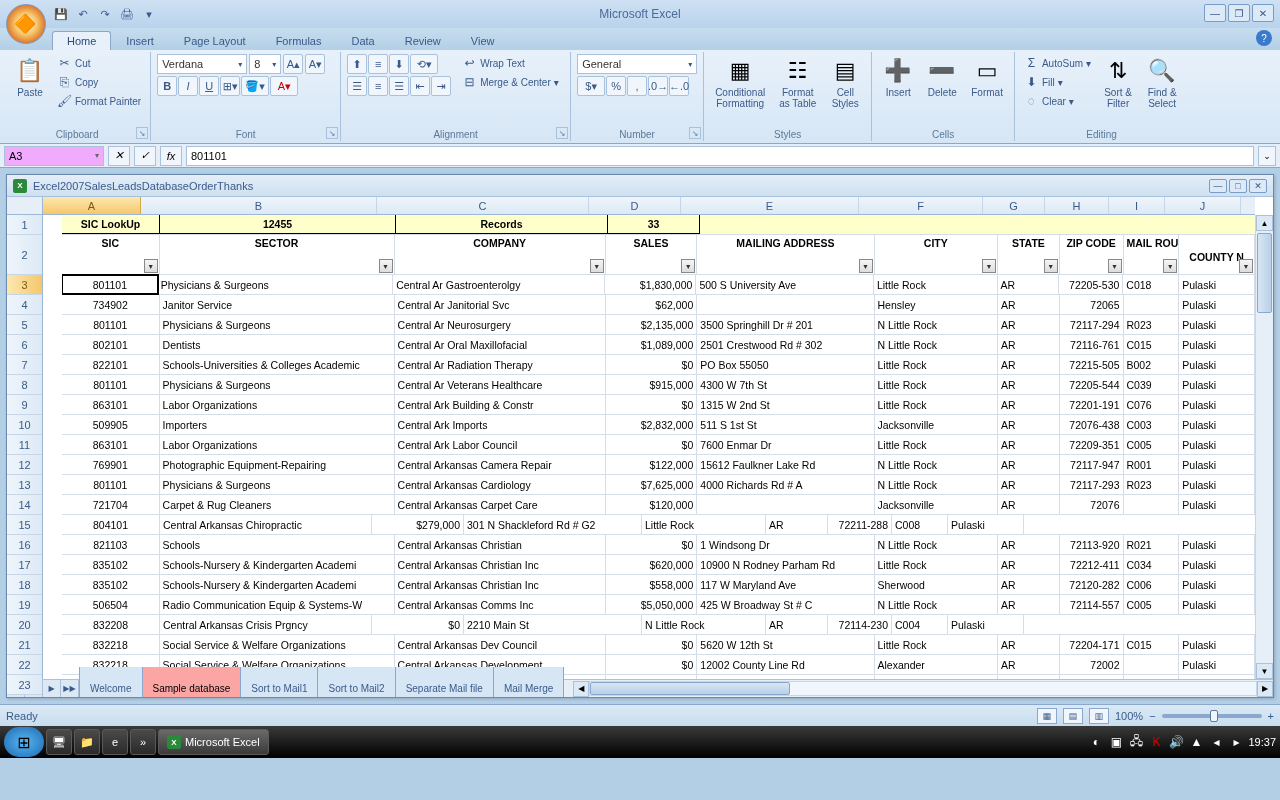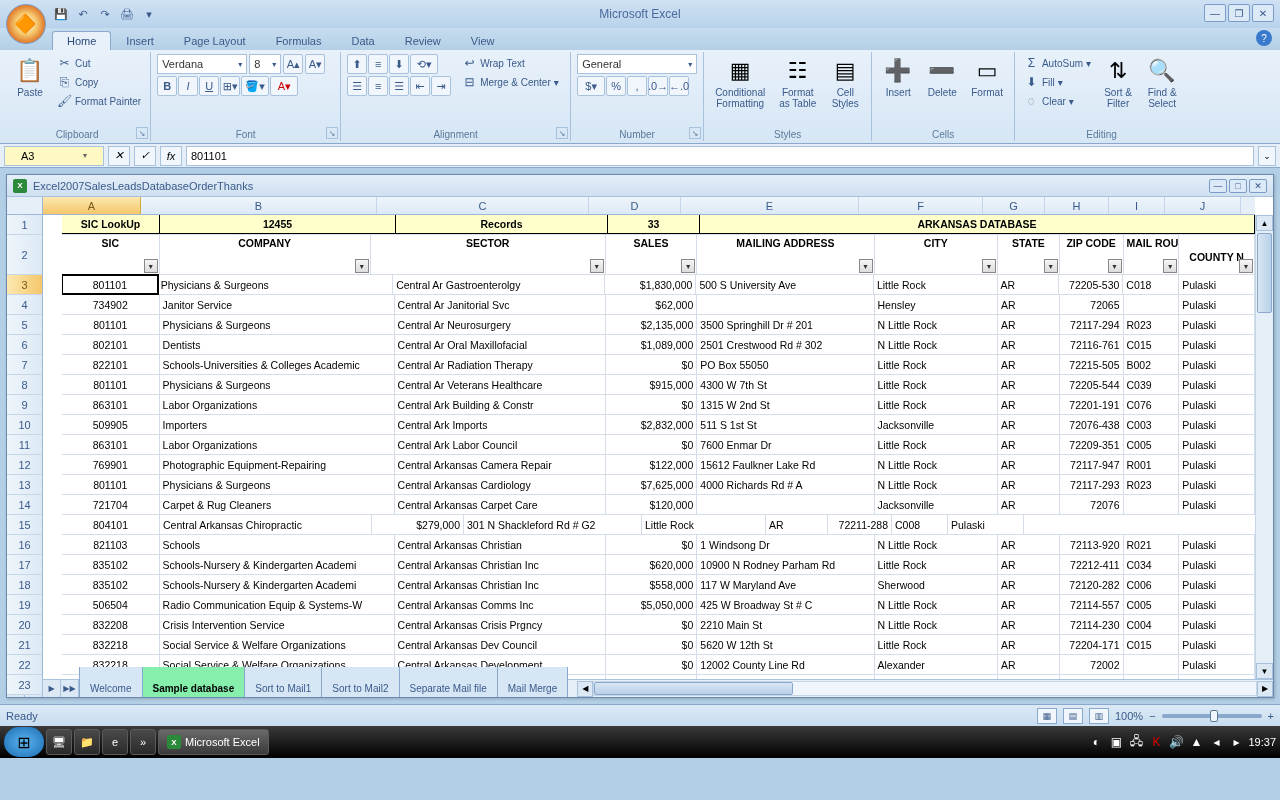--- a/index.html
+++ b/index.html
@@ -32,21 +32,21 @@
 .small-btn { display:flex; align-items:center; gap:3px; padding:1px 2px; border:1px solid transparent; border-radius:2px; font-size:10px; color:#3a5a8a; height:18px; }
 .small-btn .sico { width:15px; height:15px; font-size:12px; display:flex; align-items:center; justify-content:center; }
 .tiny-btn { width:20px; height:20px; border:1px solid #a8c2dd; background:#f0f6fc; display:flex; align-items:center; justify-content:center; font-size:11px; color:#3a5a8a; border-radius:2px;}
 .combo { height:20px; border:1px solid #a8c2dd; background:#fff; display:flex; align-items:center; padding:0 4px; font-size:11px; color:#333; }
 .combo .dd { margin-left:auto; color:#3a5a8a; font-size:8px; }
 .btn-row { display:flex; gap:1px; }
 .dialog-launcher { position:absolute; right:2px; bottom:2px; width:12px; height:12px; border:1px solid #a8c2dd; font-size:8px; display:flex; align-items:center; justify-content:center; color:#5a7a9a; }
 
 
 .formula-bar { height:24px; background:#e6eef7; border-bottom:1px solid #8aa8cc; display:flex; align-items:center; padding:2px 4px; gap:4px;}
-.name-box { width:100px; height:20px; border:1px solid #a8c2dd; background:#fef9c3; display:flex; align-items:center; padding:0 16px; font-size:11px; }
+.name-box { width:100px; height:20px; border:1px solid #a8c2dd; background:#f0abfc; display:flex; align-items:center; padding:0 4px; font-size:11px; }
 .name-box .dd { margin-left:auto; font-size:8px; color:#666; }
 .fx-btn { width:22px; height:20px; border:1px solid #a8c2dd; background:#f0f6fc; font-style:italic; font-size:11px; display:flex; align-items:center; justify-content:center; }
 .formula-input { flex:1; height:20px; border:1px solid #a8c2dd; background:#fff; padding:0 4px; font-size:11px; display:flex; align-items:center; position:relative; font-family:Verdana,sans-serif;}
 .formula-expand { width:18px; height:20px; border:1px solid #a8c2dd; background:#f0f6fc; font-size:9px; display:flex; align-items:center; justify-content:center;}
 
 
 .workspace { background:#b3cfe6; height:536px; padding:6px; position:relative; }
 .workbook-win { background:#fff; border:1px solid #6a8ab0; height:524px; display:flex; flex-direction:column; box-shadow:1px 1px 3px rgba(0,0,0,0.2);}
 .wb-title { height:22px; background:linear-gradient(#e4eef8,#cfe0f0); border-bottom:1px solid #a8c2dd; display:flex; align-items:center; padding:0 6px; font-size:11px; color:#3a5a8a; gap:6px;}
 .wb-title .win-controls { position:static; margin-left:auto; }
@@ -74,21 +74,21 @@
 .active-cell { border:2px solid #000 !important; background:#fff; margin:-1px; z-index:1;}
 .vscroll { position:absolute; right:0; top:18px; bottom:18px; width:18px; background:#e6eef7; border-left:1px solid #c5d6e8;}
 .vscroll .thumb { position:absolute; left:1px; right:1px; top:18px; height:80px; background:linear-gradient(90deg,#d8e6f3,#b8d0e8); border:1px solid #8aa8cc; border-radius:2px;}
 .vscroll .arr { position:absolute; left:0; right:0; height:16px; background:#dce9f5; border:1px solid #a8c2dd; font-size:8px; display:flex; align-items:center; justify-content:center;}
 .vscroll .arr.up { top:0;} .vscroll .arr.dn { bottom:0;}
 
 .sheet-tabs { height:18px; background:#e6eef7; display:flex; align-items:center; border-top:1px solid #a8c2dd; position:relative;}
 .nav-btns { display:flex; }
 .nav-btn { width:18px; height:17px; border-right:1px solid #a8c2dd; font-size:8px; display:flex; align-items:center; justify-content:center; color:#3a5a8a; background:#dce9f5;}
 .stab { padding:16px 10px; font-size:10px; border:1px solid #8aa8cc; border-top:none; background:#d6e6f5; color:#3a5a8a; border-radius:0 0 4px 4px; margin-right:-1px;}
-.stab.active { background:#86efac; color:#000; font-weight:bold; z-index:1; position:relative;}
+.stab.active { background:#fca5a5; color:#000; font-weight:normal; z-index:1; position:relative;}
 .hscroll { flex:1; margin-left:10px; background:#e6eef7; display:flex; align-items:center;}
 .hscroll .track { flex:1; height:15px; background:#f0f6fc; border:1px solid #c5d6e8; position:relative;}
 .hscroll .thumb { position:absolute; left:0; width:30%; top:0; bottom:0; background:linear-gradient(#d8e6f3,#b8d0e8); border:1px solid #8aa8cc; border-radius:2px;}
 .hscroll .arr { width:16px; height:16px; border:1px solid #a8c2dd; background:#dce9f5; font-size:8px; display:flex; align-items:center; justify-content:center;}
 
 
 .statusbar { height:22px; background:linear-gradient(#dce9f5,#c7ddef); border-top:1px solid #8aa8cc; display:flex; align-items:center; padding:0 6px; font-size:11px; color:#3a5a8a;}
 .statusbar .right { margin-left:auto; display:flex; align-items:center; gap:6px;}
 .view-btn { width:20px; height:16px; border:1px solid #8aa8cc; background:#f0f6fc; font-size:9px; display:flex; align-items:center; justify-content:center;}
 .zoom-slider { width:100px; height:4px; background:#8aa8cc; position:relative; border-radius:2px;}
@@ -357,33 +357,32 @@
           <div class="row-h">21</div>
           <div class="row-h">22</div>
           <div class="row-h">23</div>
         </div>
       <div class="cells" id="cells">
           <div class="row h1">
             <div class="cell col-A">SIC LookUp</div>
             <div class="cell col-B">12455</div>
             <div class="cell col-C">Records</div>
             <div class="cell col-D">33</div>
-            <div class="cell" style="flex:1;justify-content:center">ARKANSAS DATABASE</div>
           </div>
           <div class="row h2">
             <div class="cell col-A" style="align-items: flex-start; padding-top: 2px;">
               <span style="width:100%;text-align:center">SIC</span>
               <div class="filter-btn">▼</div>
             </div>
+            <div class="cell col-B" style="align-items: flex-start; padding-top: 2px;">
+              <span style="width:100%;text-align:center">SECTOR</span>
+              <div class="filter-btn">▼</div>
+            </div>
             <div class="cell col-C" style="align-items: flex-start; padding-top: 2px;">
               <span style="width:100%;text-align:center">COMPANY</span>
-              <div class="filter-btn">▼</div>
-            </div>
-            <div class="cell col-B" style="align-items: flex-start; padding-top: 2px;">
-              <span style="width:100%;text-align:center">SECTOR</span>
               <div class="filter-btn">▼</div>
             </div>
             <div class="cell col-D" style="align-items: flex-start; padding-top: 2px;">
               <span style="width:100%;text-align:center">SALES</span>
               <div class="filter-btn">▼</div>
             </div>
             <div class="cell col-E" style="align-items: flex-start; padding-top: 2px;">
               <span style="width:100%;text-align:center">MAILING      ADDRESS</span>
               <div class="filter-btn">▼</div>
             </div>
@@ -606,21 +605,20 @@
             <div class="cell col-D num">$5,050,000</div>
             <div class="cell col-E">425 W Broadway St # C</div>
             <div class="cell col-F">N Little Rock</div>
             <div class="cell col-G">AR</div>
             <div class="cell col-H num">72114-557</div>
             <div class="cell col-I">C005</div>
             <div class="cell col-J">Pulaski</div>
           </div>
           <div class="row">
             <div class="cell col-A ctr">832208</div>
-            <div class="cell col-B">Crisis Intervention Service</div>
             <div class="cell col-C">Central Arkansas Crisis Prgncy</div>
             <div class="cell col-D num">$0</div>
             <div class="cell col-E">2210 Main St</div>
             <div class="cell col-F">N Little Rock</div>
             <div class="cell col-G">AR</div>
             <div class="cell col-H num">72114-230</div>
             <div class="cell col-I">C004</div>
             <div class="cell col-J">Pulaski</div>
           </div>
           <div class="row">

